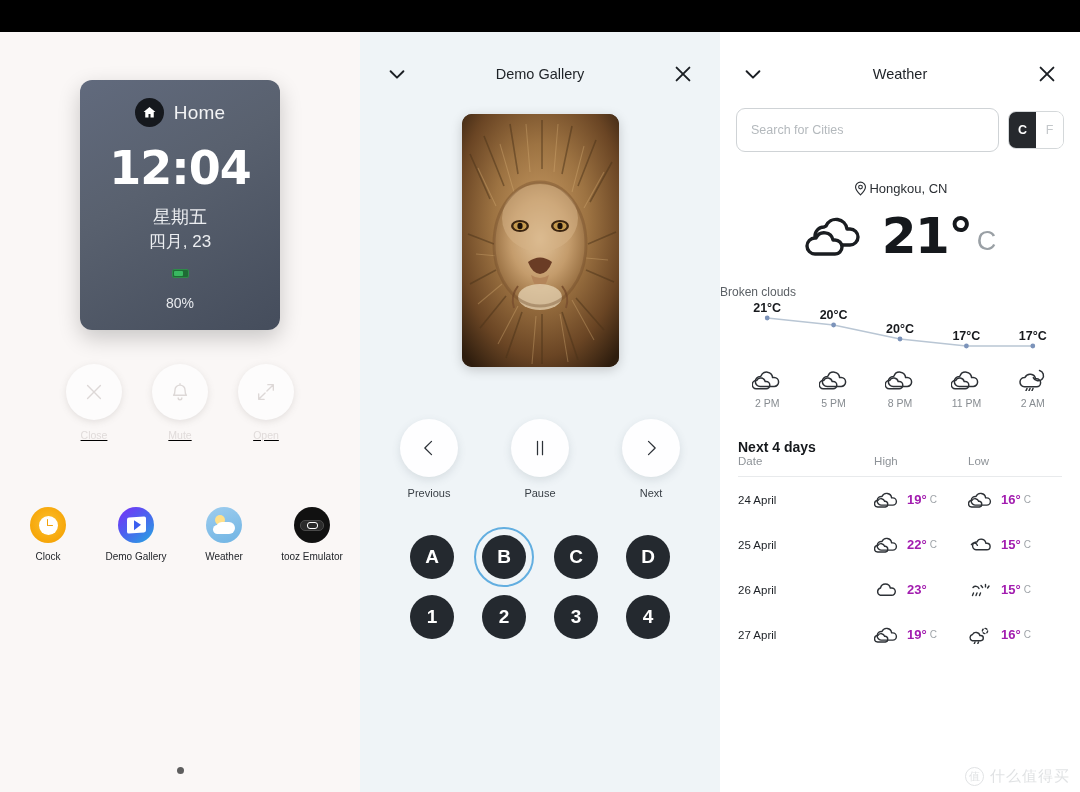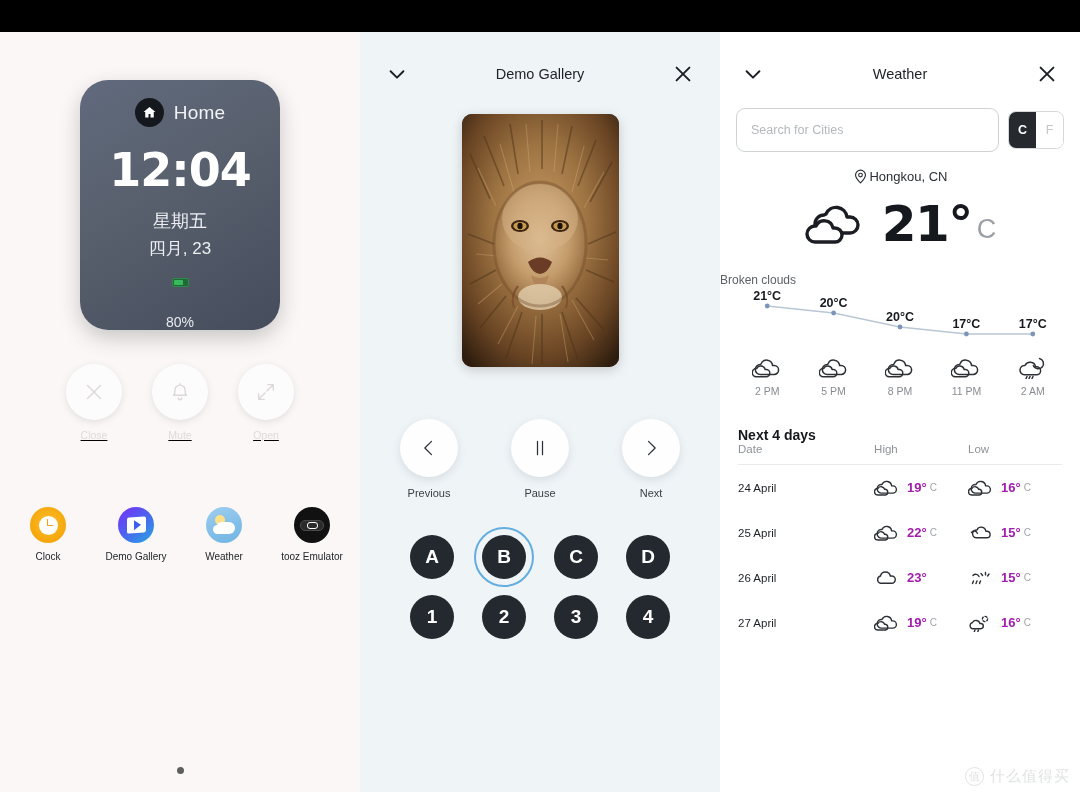--- a/index.html
+++ b/index.html
@@ -10,46 +10,46 @@
   }
   .topbar { width:1080px; height:32px; background:#000; }
   .stage { width:1080px; height:760px; display:flex; }
 
   
   .panel-left {
     width:360px; height:760px; background:#faf7f6;
     position:relative; display:flex; flex-direction:column; align-items:center;
   }
   .watch {
-    width:200px; height:250px; margin-top:48px; border-radius:28px;
+    width:200px; height:250px; margin-top:48px; border-radius:12px;
     background:linear-gradient(150deg,#616a7d 0%,#59616f 40%,#454d5c 100%);
     box-shadow:0 8px 22px rgba(0,0,0,.20);
     display:flex; flex-direction:column; align-items:center;
-    padding-top:18px; color:#fff;justify-content:space-between;
+    padding-top:18px; color:#fff;
   }
   .watch-head { display:flex; align-items:center; gap:10px; }
   .home-badge {
     width:29px; height:29px; border-radius:50%; background:#15181d;
     display:flex; align-items:center; justify-content:center;
   }
   .home-badge svg { width:15px; height:15px; fill:#fff; }
   .watch-home-label { font-size:19px; font-weight:400; letter-spacing:.2px; color:#f2f3f5; }
   .watch-time {
     font-size:46px; font-weight:700; letter-spacing:-1px; margin-top:14px; color:#fff;
     font-family:"DejaVu Sans","Liberation Sans",sans-serif;
   }
   .watch-day { font-size:18px; margin-top:10px; color:#eceef1; }
   .watch-date { font-size:17px; margin-top:1px; color:#eceef1; }
   .batt {
     margin-top:16px; width:17px; height:9px; border-radius:2px;
     background:#1f6b35; border:1px solid #2e8a48; position:relative;
   }
   .batt:after{ content:""; position:absolute; left:1px; top:1px; bottom:1px; width:9px;
     background:#39b860; border-radius:1px; }
-  .watch-pct { font-size:14px; margin-top:25px; color:#e8eaee; }
+  .watch-pct { font-size:14px; margin-top:17px; color:#e8eaee; }
 
   .ctrl-row { display:flex; gap:30px; margin-top:34px;text-decoration:underline; }
   .ctrl { width:56px; display:flex; flex-direction:column; align-items:center; }
   .ctrl-circ {
     width:56px; height:56px; border-radius:50%; background:#fdfcfc;
     box-shadow:0 2px 7px rgba(120,110,105,.17);
     display:flex; align-items:center; justify-content:center;
   }
   .ctrl-circ svg { width:22px; height:22px; stroke:#ddd8d7; stroke-width:1.5;
     fill:none; stroke-linecap:round; stroke-linejoin:round; }
@@ -131,21 +131,21 @@
   .search-box { flex:1; height:44px; border:1px solid #cfd3d6; border-radius:9px;
     display:flex; align-items:center; padding:0 14px; background:#fff; }
   .search-box span { font-size:12.5px; color:#b4b9bd; }
   .unit-tog { width:56px; height:38px; border:1px solid #d4d8da; border-radius:8px;
     display:flex; overflow:hidden; }
   .unit { flex:1; display:flex; align-items:center; justify-content:center;
     font-size:12.5px; cursor:pointer; }
   .unit.active { background:#26292d; color:#fff; font-weight:600; }
   .unit.idle { background:#fff; color:#c3c7ca; }
 
-  .loc-row { display:flex; align-items:center; justify-content:center; gap:0; margin-top:16px; }
+  .loc-row { display:flex; align-items:center; justify-content:center; gap:0; margin-top:28px; }
   .loc-row svg { width:17px; height:17px; stroke:#2b2f34; stroke-width:1.6; fill:none; }
   .loc-txt { font-size:13px; color:#2b2f34; }
 
   .cur-row { display:flex; align-items:center; justify-content:center; margin-top:10px; gap:4px; }
   .cur-icon svg { width:74px; height:52px; stroke:#1a1d21; stroke-width:3.4; fill:#fff;
     stroke-linejoin:round; stroke-linecap:round; }
   .cur-temp { font-size:50px; font-weight:700; color:#15181c; letter-spacing:-1.5px;
     font-family:"DejaVu Sans","Liberation Sans",sans-serif; }
   .cur-unit { font-size:27px; color:#9aa0a5; margin-left:1px; margin-top:10px; }
   .cond { font-size:12px; color:#5c6166; margin-top:20px; }

